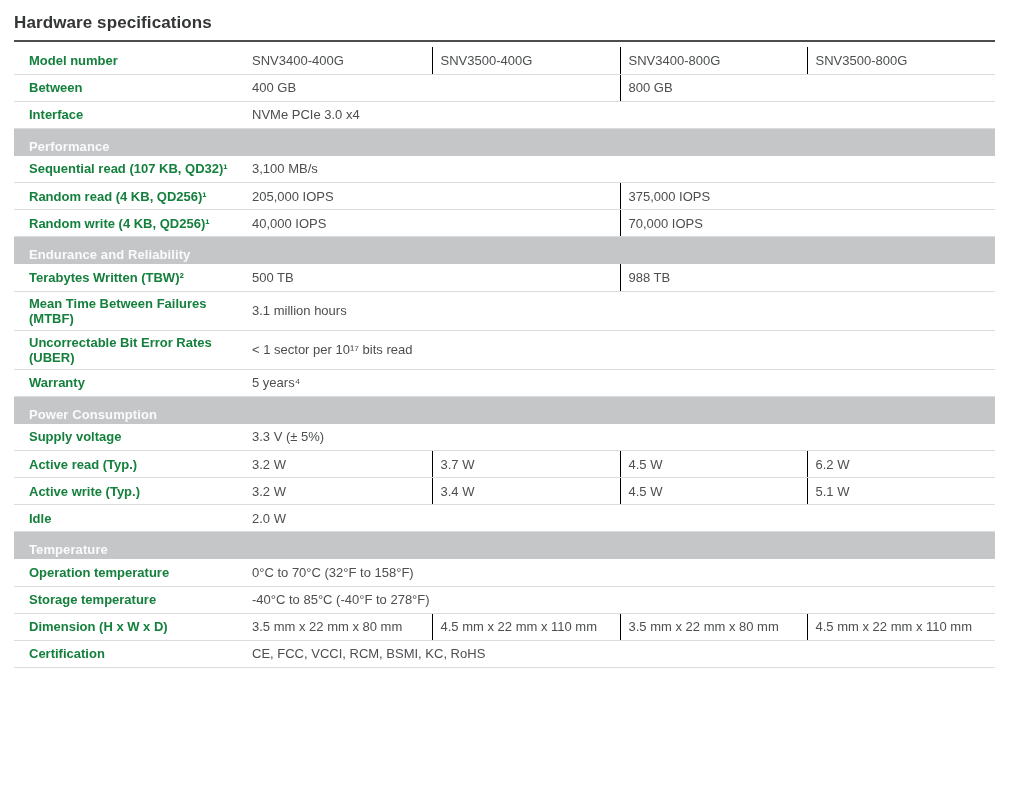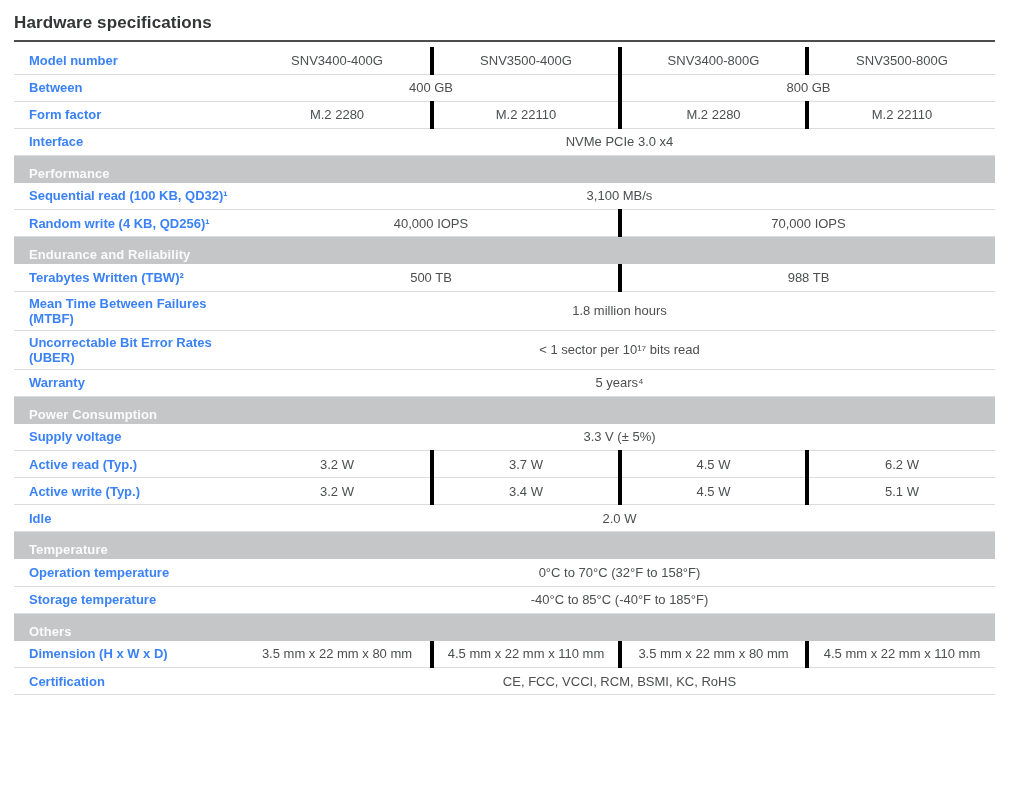--- a/index.html
+++ b/index.html
@@ -26,29 +26,29 @@
   }
   td {
     font-size: 13px;
     height: 27px;
     vertical-align: middle;
     border-bottom: 1px solid #dadcde;
     padding: 4px 8px;
   }
   td.label {
     font-weight: bold;
-    color: #3b82f6;
+    color: #15803d;
     text-align: left;
     padding-left: 15px;
   }
   td.value {
     color: #4c4e50;
-    text-align: center;
+    text-align: left;
   }
-  td.divided { border-left: 4px solid #000000; }
+  td.divided { border-left: 1px solid #000000; }
   td.section {
     background: var(--section-bg, #c4c6c8);
     color: var(--section-text, #fbfbfb);
     font-weight: bold;
     font-size: 13px;
     height: 21px;
     padding: 10px 8px 2px 15px;
     border-bottom: none;
     letter-spacing: 0.1px;
   }
@@ -74,53 +74,51 @@
           <td colspan="1" class="value divided">SNV3500-400G</td>
           <td colspan="1" class="value divided">SNV3400-800G</td>
           <td colspan="1" class="value divided">SNV3500-800G</td>
         </tr>
         <tr>
           <td class="label">Between</td>
           <td colspan="2" class="value">400 GB</td>
           <td colspan="2" class="value divided">800 GB</td>
         </tr>
         <tr>
-          <td class="label">Form factor</td>
-          <td colspan="1" class="value">M.2 2280</td>
-          <td colspan="1" class="value divided">M.2 22110</td>
-          <td colspan="1" class="value divided">M.2 2280</td>
-          <td colspan="1" class="value divided">M.2 22110</td>
-        </tr>
-        <tr>
           <td class="label">Interface</td>
           <td colspan="4" class="value">NVMe PCIe 3.0 x4</td>
         </tr>
         <tr>
           <td colspan="5" class="section">Performance</td>
         </tr>
         <tr>
-          <td class="label">Sequential read (100 KB, QD32)¹</td>
+          <td class="label">Sequential read (107 KB, QD32)¹</td>
           <td colspan="4" class="value">3,100 MB/s</td>
+        </tr>
+        <tr>
+          <td class="label">Random read (4 KB, QD256)¹</td>
+          <td colspan="2" class="value">205,000 IOPS</td>
+          <td colspan="2" class="value divided">375,000 IOPS</td>
         </tr>
         <tr>
           <td class="label">Random write (4 KB, QD256)¹</td>
           <td colspan="2" class="value">40,000 IOPS</td>
           <td colspan="2" class="value divided">70,000 IOPS</td>
         </tr>
         <tr>
           <td colspan="5" class="section">Endurance and Reliability</td>
         </tr>
         <tr>
           <td class="label">Terabytes Written (TBW)²</td>
           <td colspan="2" class="value">500 TB</td>
           <td colspan="2" class="value divided">988 TB</td>
         </tr>
         <tr>
           <td class="label">Mean Time Between Failures (MTBF)</td>
-          <td colspan="4" class="value">1.8 million hours</td>
+          <td colspan="4" class="value">3.1 million hours</td>
         </tr>
         <tr>
           <td class="label">Uncorrectable Bit Error Rates (UBER)</td>
           <td colspan="4" class="value">&lt; 1 sector per 10¹⁷ bits read</td>
         </tr>
         <tr>
           <td class="label">Warranty</td>
           <td colspan="4" class="value">5 years⁴</td>
         </tr>
         <tr>
@@ -150,24 +148,21 @@
         </tr>
         <tr>
           <td colspan="5" class="section">Temperature</td>
         </tr>
         <tr>
           <td class="label">Operation temperature</td>
           <td colspan="4" class="value">0°C to 70°C (32°F to 158°F)</td>
         </tr>
         <tr>
           <td class="label">Storage temperature</td>
-          <td colspan="4" class="value">-40°C to 85°C (-40°F to 185°F)</td>
-        </tr>
-        <tr>
-          <td colspan="5" class="section">Others</td>
+          <td colspan="4" class="value">-40°C to 85°C (-40°F to 278°F)</td>
         </tr>
         <tr>
           <td class="label">Dimension (H x W x D)</td>
           <td colspan="1" class="value">3.5 mm x 22 mm x 80 mm</td>
           <td colspan="1" class="value divided">4.5 mm x 22 mm x 110 mm</td>
           <td colspan="1" class="value divided">3.5 mm x 22 mm x 80 mm</td>
           <td colspan="1" class="value divided">4.5 mm x 22 mm x 110 mm</td>
         </tr>
         <tr>
           <td class="label">Certification</td>

